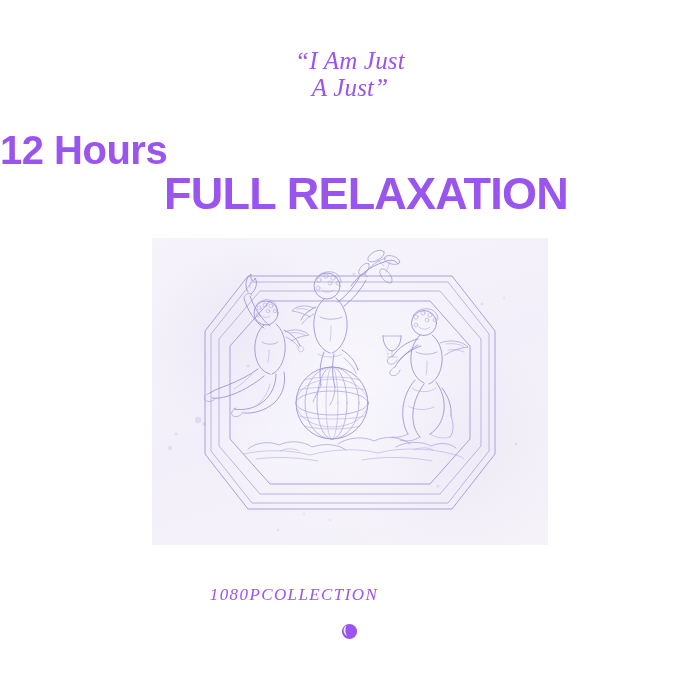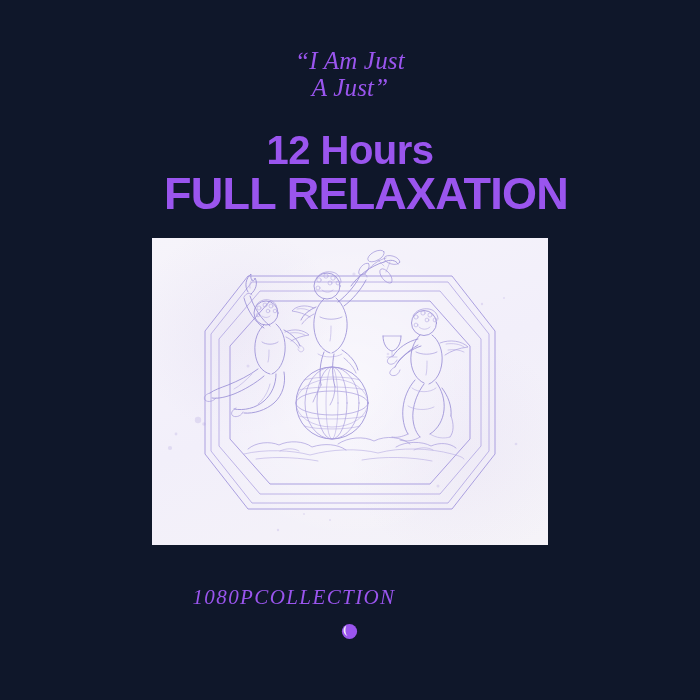--- a/index.html
+++ b/index.html
@@ -13,21 +13,21 @@
     font-family: "Liberation Sans", sans-serif;
     overflow: hidden;
     position: relative;
   }
 
   #cover {
     position: absolute;
     left: 0; top: 0;
     width: 700px;
     height: 700px;
-    background: #0f172a;
+    background: #ffffff;
     text-decoration: underline;
   }
 
   
   .quote-block {
     position: absolute;
     left: 0;
     top: 47px;
     width: 700px;
     text-align: center;
@@ -39,21 +39,20 @@
     letter-spacing: 0.2px;
   }
   .quote-line { display: block; white-space: pre; }
 
   
   .title-hours {
     position: absolute;
     left: 0;
     top: 129px;
     width: 700px;
-    text-align: center;
     font-family: "Liberation Sans", sans-serif;
     font-weight: bold;
     font-size: 40px;
     line-height: 42px;
     color: #9a55ee;
     letter-spacing: -0.5px;
   }
   .title-main {
     position: absolute;
     left: 0;
@@ -97,21 +96,21 @@
 
   
   .footer-brand {
     position: absolute;
     left: 0;
     top: 585px;
     width: 588px;
     text-align: center;
     font-family: "Liberation Serif", "DejaVu Serif", serif;
     font-style: italic;
-    font-size: 21px;
+    font-size: 17px;
     font-weight: normal;
     letter-spacing: 1.4px;
     color: #9a55ee;
   }
   .footer-logo {
     position: absolute;
     left: 340px;
     top: 622px;
     width: 19px;
     height: 19px;

